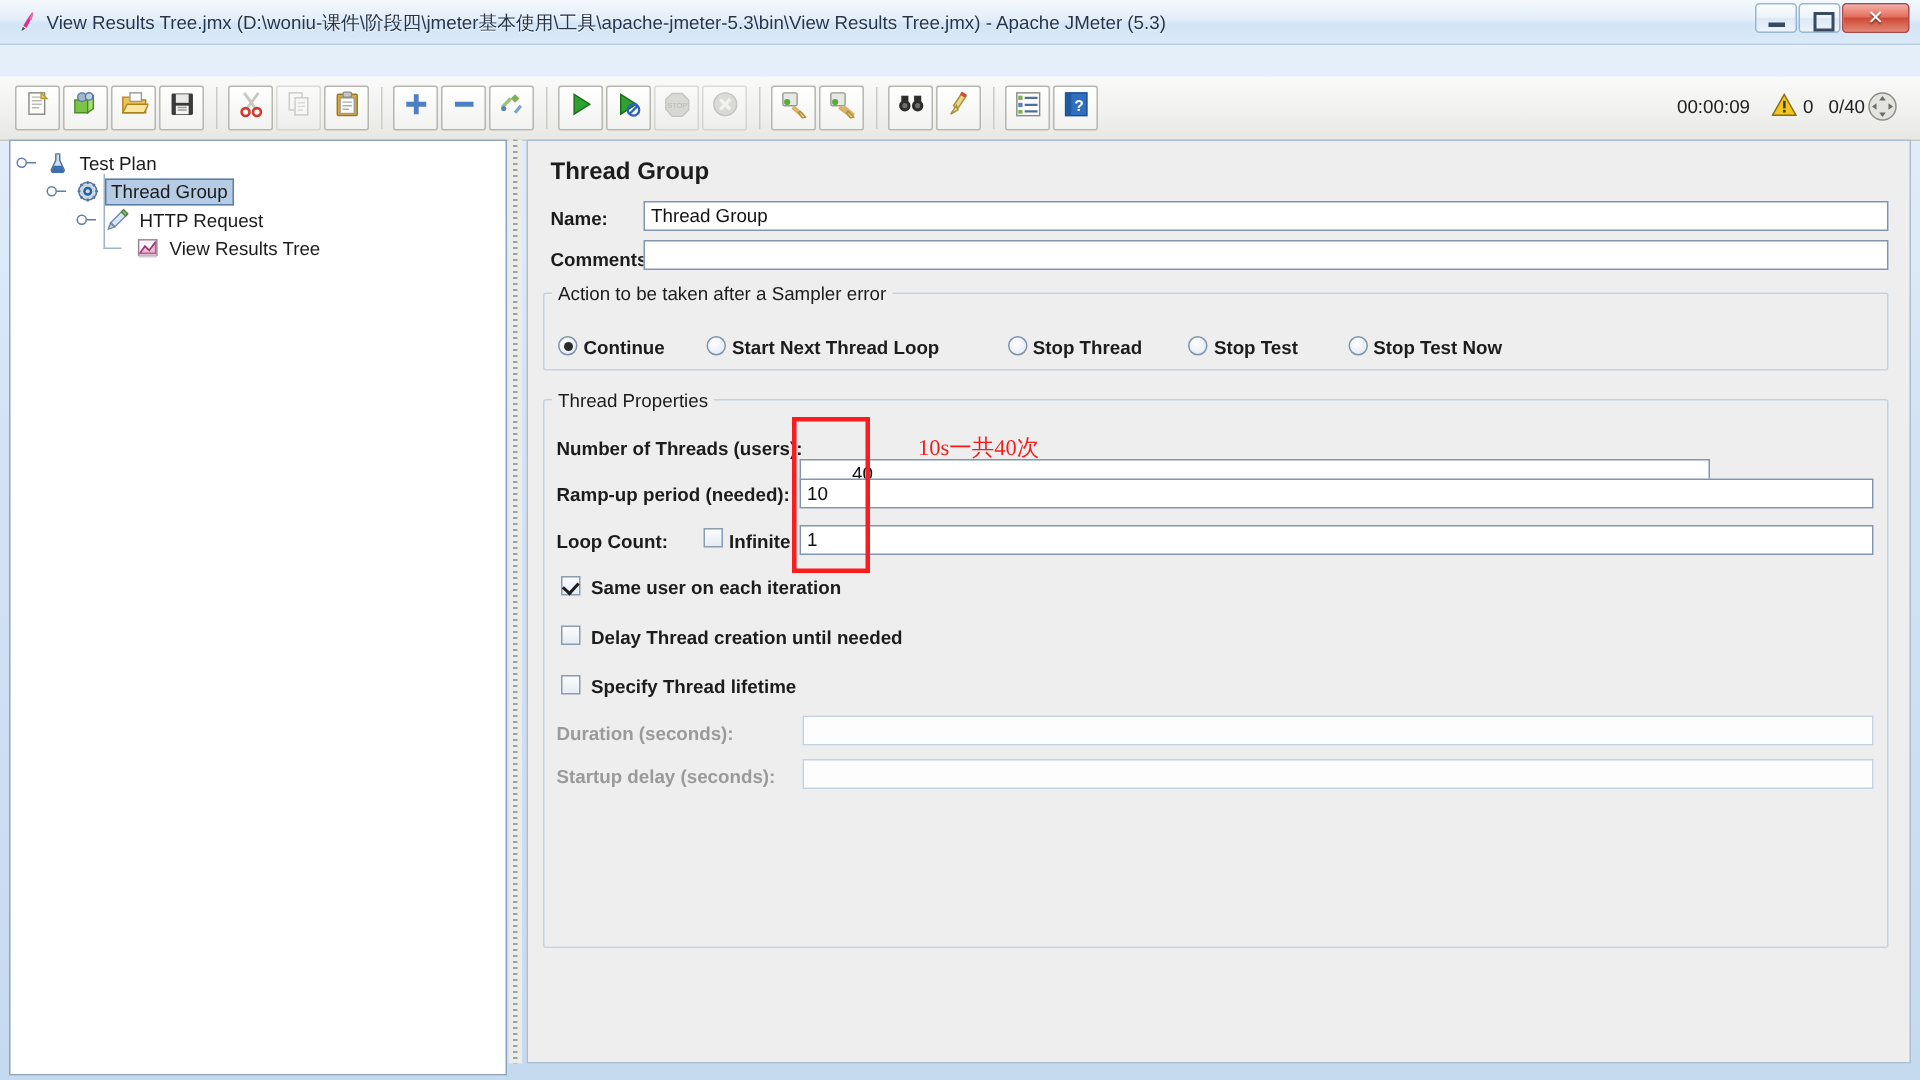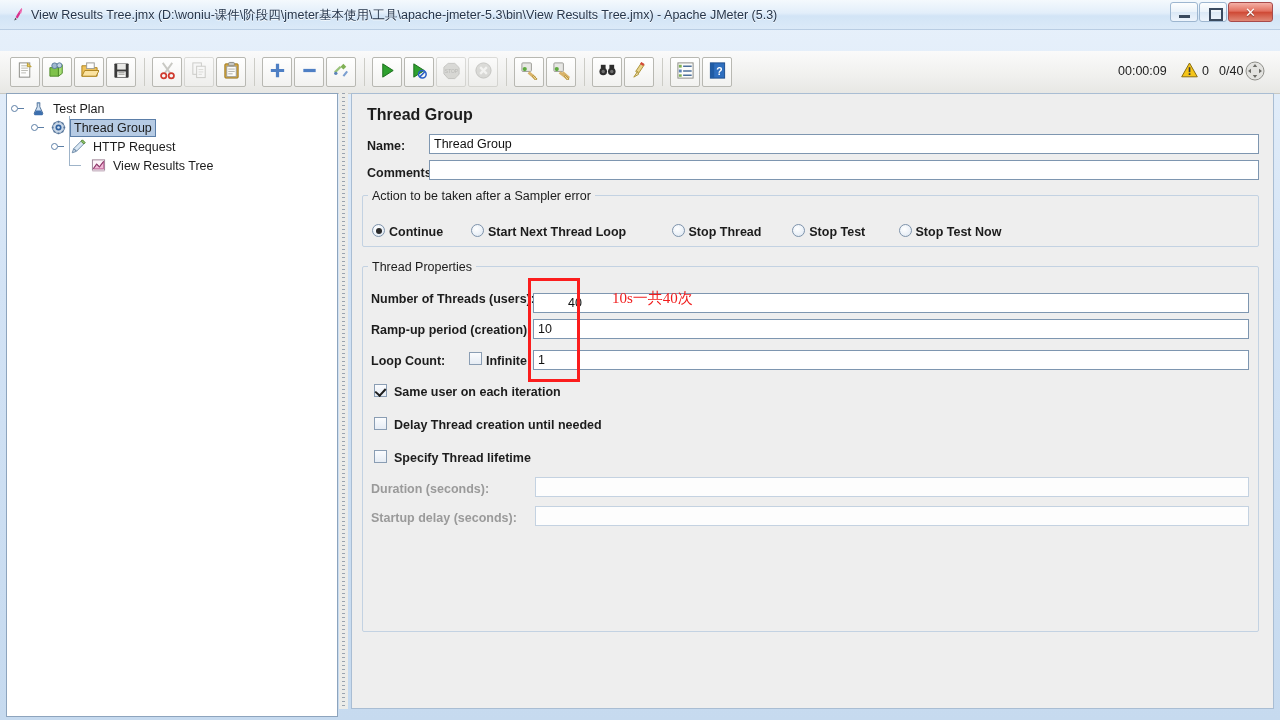--- a/index.html
+++ b/index.html
@@ -308,23 +308,23 @@
         <div class="radio" style="left: 440.25px; top: 130px;"></div>
         <div class="radiolabel" style="left: 457.25px; top: 131px;">Stop Test</div>
         <div class="radio" style="left: 546.5px; top: 130px;"></div>
         <div class="radiolabel" style="left: 563.5px; top: 131px;">Stop Test Now</div>
       </div>
 
     <div class="groupbox" style="left:10px;top:172px;width:897px;height:366px;"></div>
     <div class="grouptitle" style="left:16px;top:166px;">Thread Properties</div>
 
     <div class="plainlabel" style="left:19px;top:198px;">Number of Threads (users):</div>
-    <input class="txtfield" style="left: 181px; top: 199px; width: 716px; height: 20px; padding-left: 34px;" value="40">
-
-    <div class="plainlabel" style="left:19px;top:229px;">Ramp-up period (creation):</div>
+    <input class="txtfield" style="left: 181px; top: 212px; width: 607px; height: 20px; padding-left: 34px;" value="40">
+
+    <div class="plainlabel" style="left:19px;top:229px;">Ramp-up period (needed):</div>
     <input class="txtfield" style="left: 181px; top: 225px; width: 716px; height: 20px;" value="10">
 
     <div class="plainlabel" style="left:19px;top:260px;">Loop Count:</div>
     <div class="cb" style="left:117px;top:258px;"></div>
     <div class="cblabel" style="left:134px;top:260px;">Infinite</div>
     <input class="txtfield" style="left: 181px; top: 256px; width: 716px; height: 20px;" value="1">
 
     <div class="cb on" style="left:22px;top:290px;"></div>
     <div class="cblabel" style="left:42px;top:291px;">Same user on each iteration</div>
 

